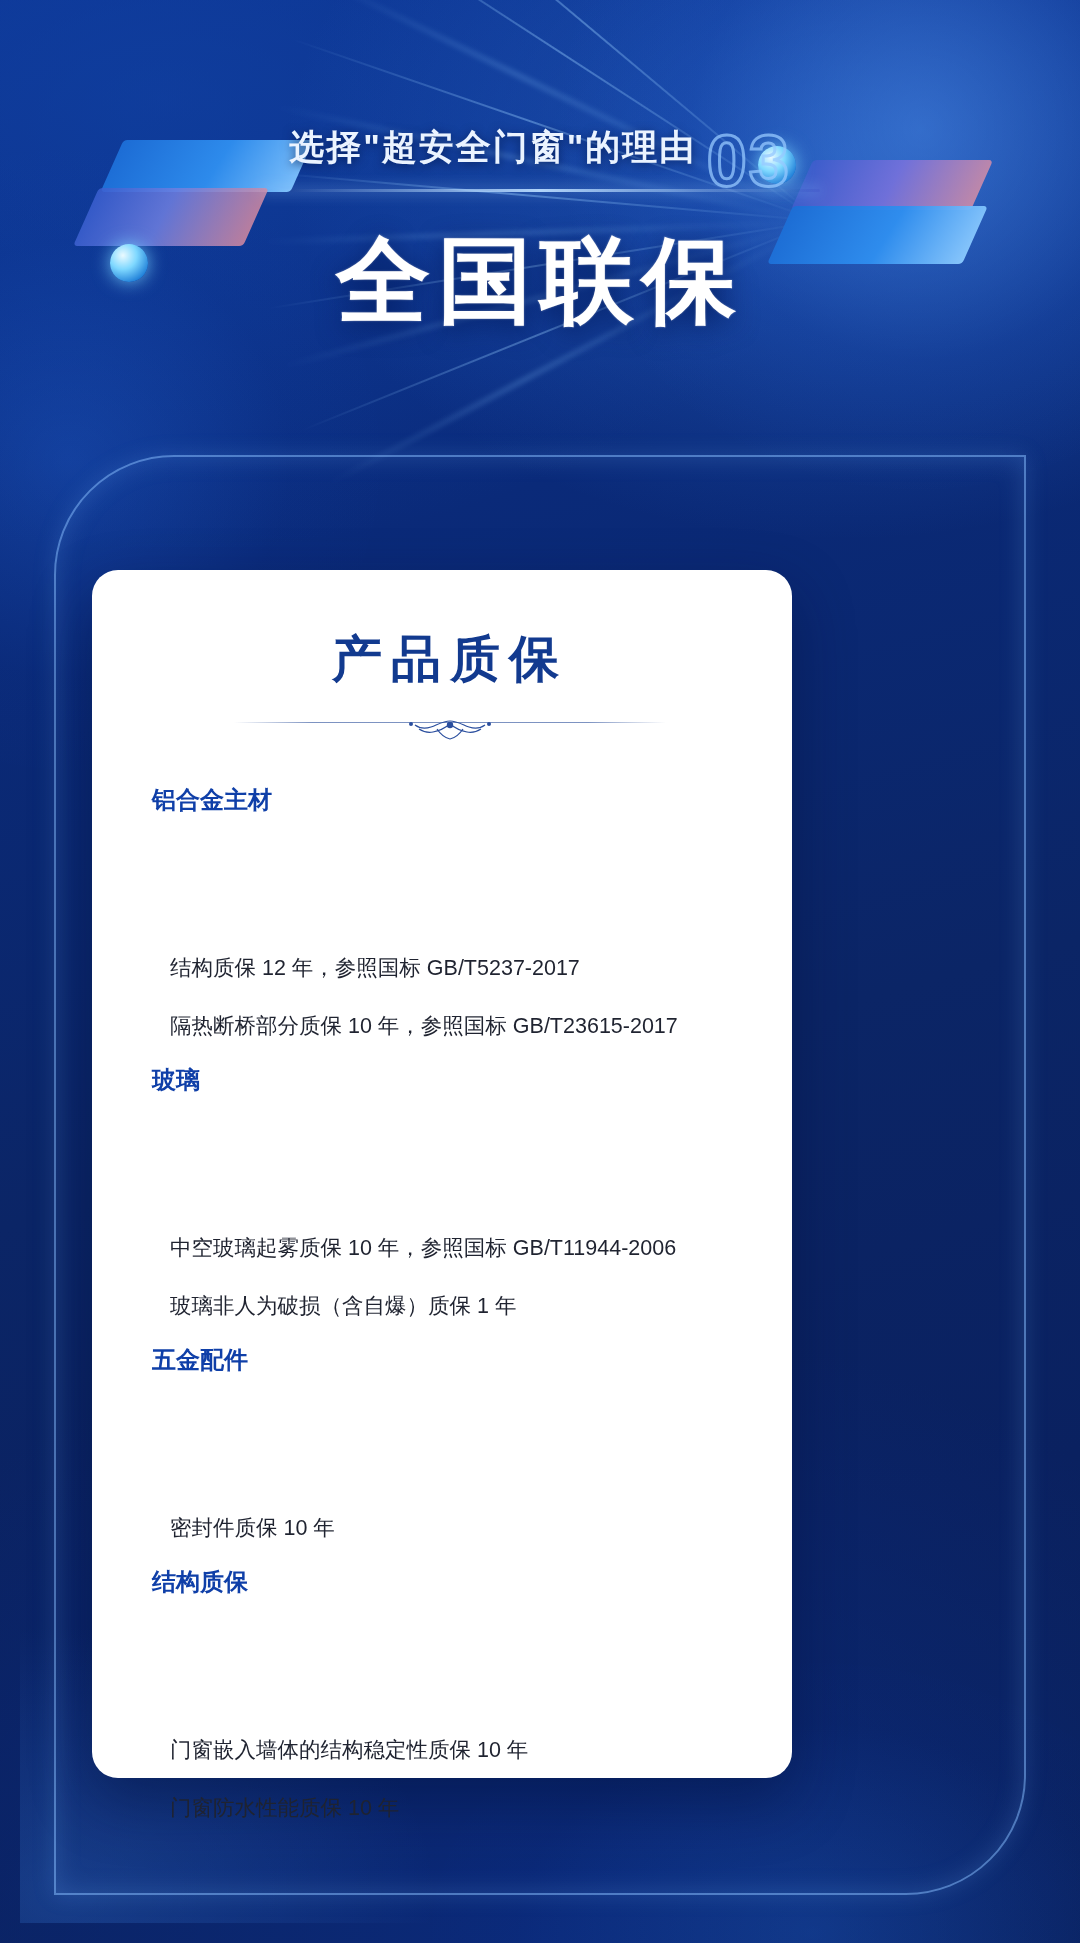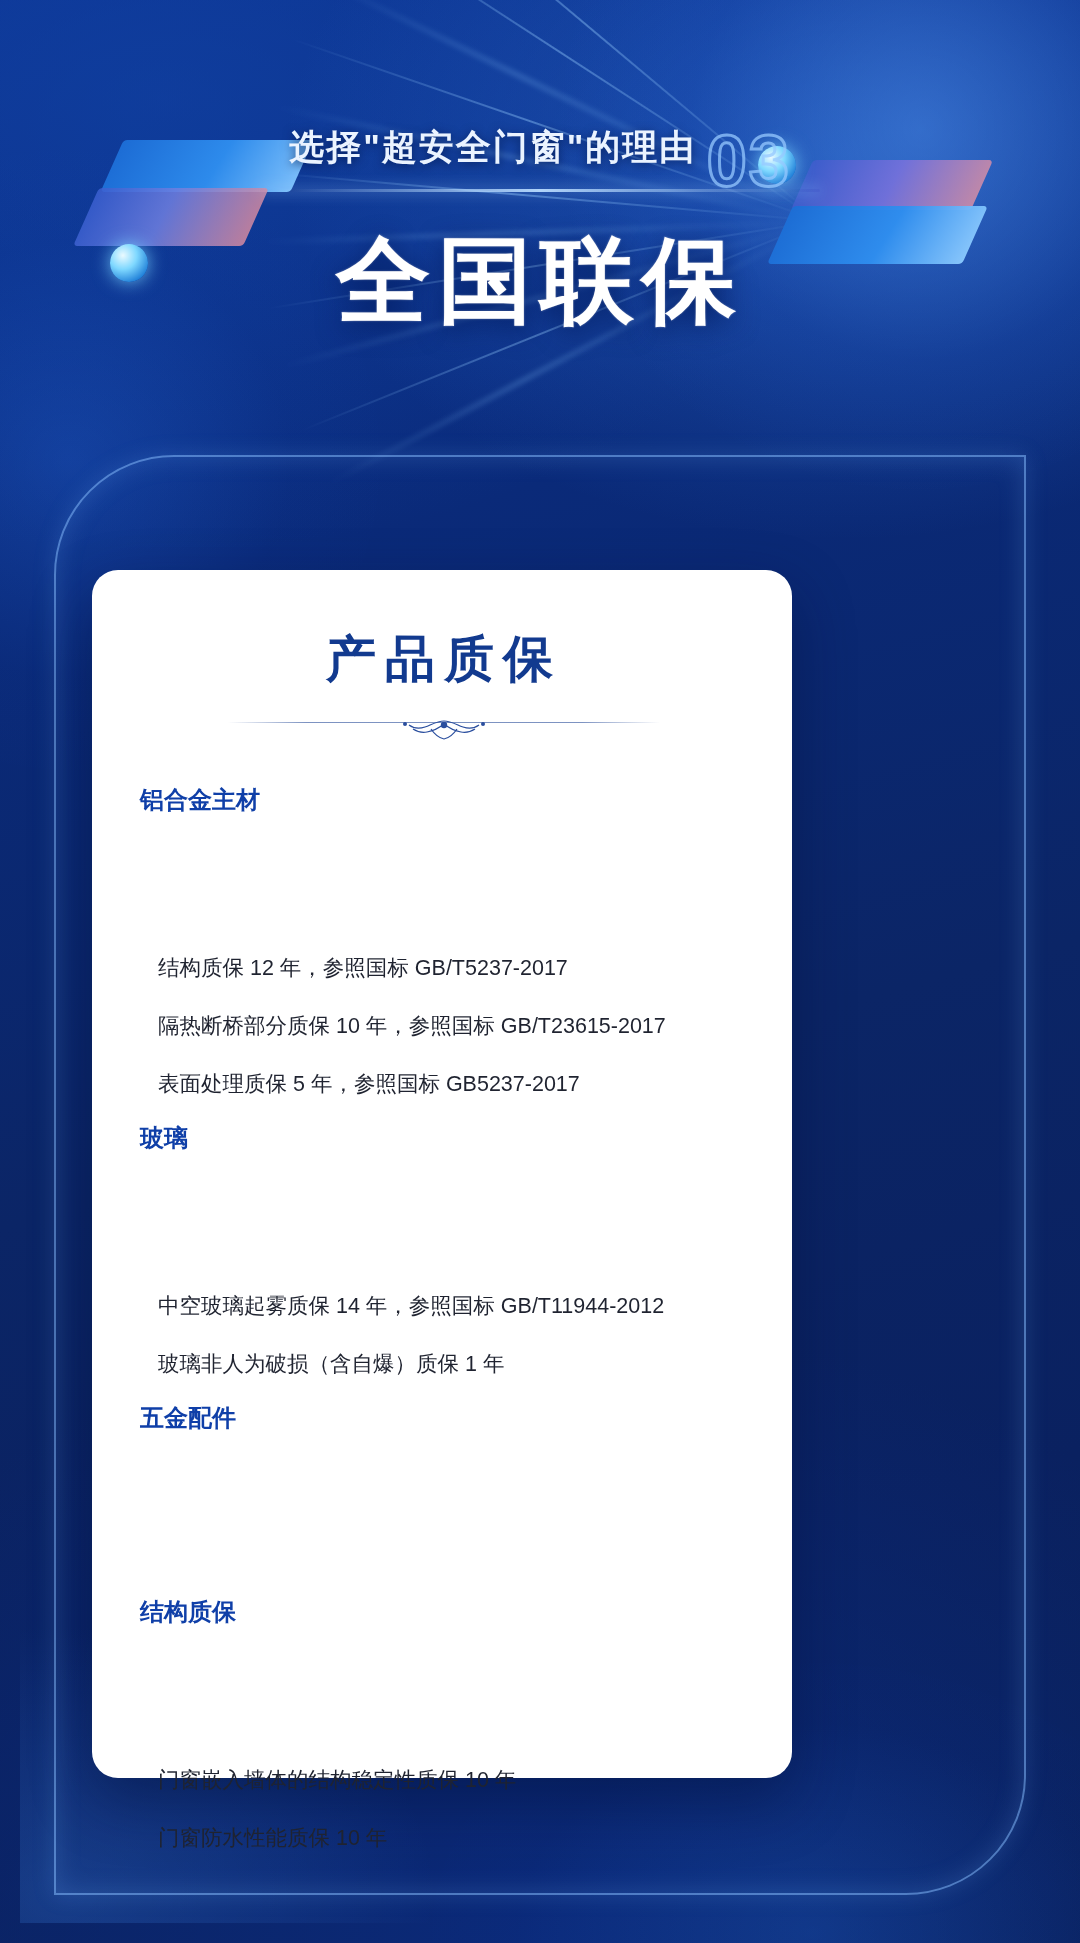--- a/index.html
+++ b/index.html
@@ -150,21 +150,21 @@
   .card {
     position: absolute;
     left: 92px;
     top: 570px;
     width: 700px;
     height: 1208px;
     background: #ffffff;
     border-radius: 26px;
     box-shadow: 0 24px 60px rgba(3,16,60,.45);
     z-index: 5;
-    padding: 56px 0 0 4px;
+    padding: 56px 0 0 16px;
   }
 
   .card-title {
     text-align: center;
     font-size: 50px;
     font-weight: 800;
     letter-spacing: 9px;
     color: #123a8f;
     text-shadow: 0 1px 0 rgba(255,255,255,.7);
   }
@@ -296,35 +296,35 @@
       </svg>
     </div>
 
     <div class="rows">
 
       <div class="group">
         <div class="glabel">铝合金主材</div>
         <div class="gitems">
           <div class="gitem">结构质保 12 年，参照国标 GB/T5237-2017</div>
           <div class="gitem">隔热断桥部分质保 10 年，参照国标 GB/T23615-2017</div>
-          <div class="gitem">表面处理质保 5 年，参照国标 GB5237-2017</div>
         </div>
       </div>
 
       <div class="group">
         <div class="glabel">玻璃</div>
         <div class="gitems">
-          <div class="gitem">中空玻璃起雾质保 14 年，参照国标 GB/T11944-2012</div>
+          <div class="gitem">中空玻璃起雾质保 10 年，参照国标 GB/T11944-2006</div>
           <div class="gitem">玻璃非人为破损（含自爆）质保 1 年</div>
         </div>
       </div>
 
       <div class="group">
         <div class="glabel">五金配件</div>
         <div class="gitems">
+          <div class="gitem">密封件质保 10 年</div>
         </div>
       </div>
 
       <div class="group">
         <div class="glabel">结构质保</div>
         <div class="gitems">
           <div class="gitem">门窗嵌入墙体的结构稳定性质保 10 年</div>
           <div class="gitem">门窗防水性能质保 10 年</div>
         </div>
       </div>

